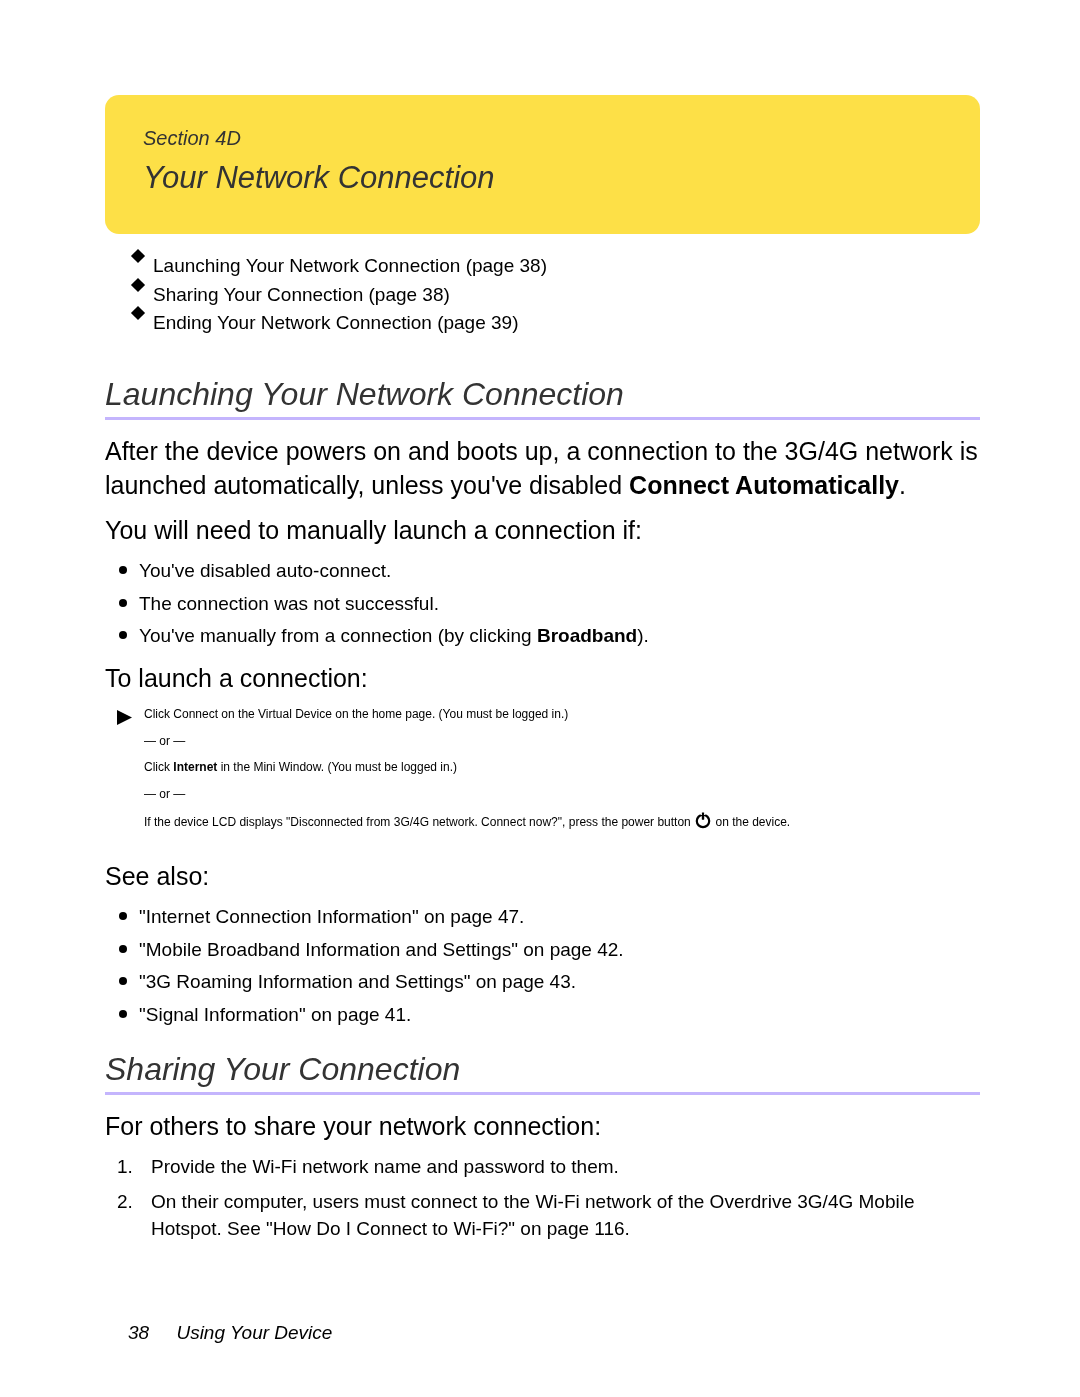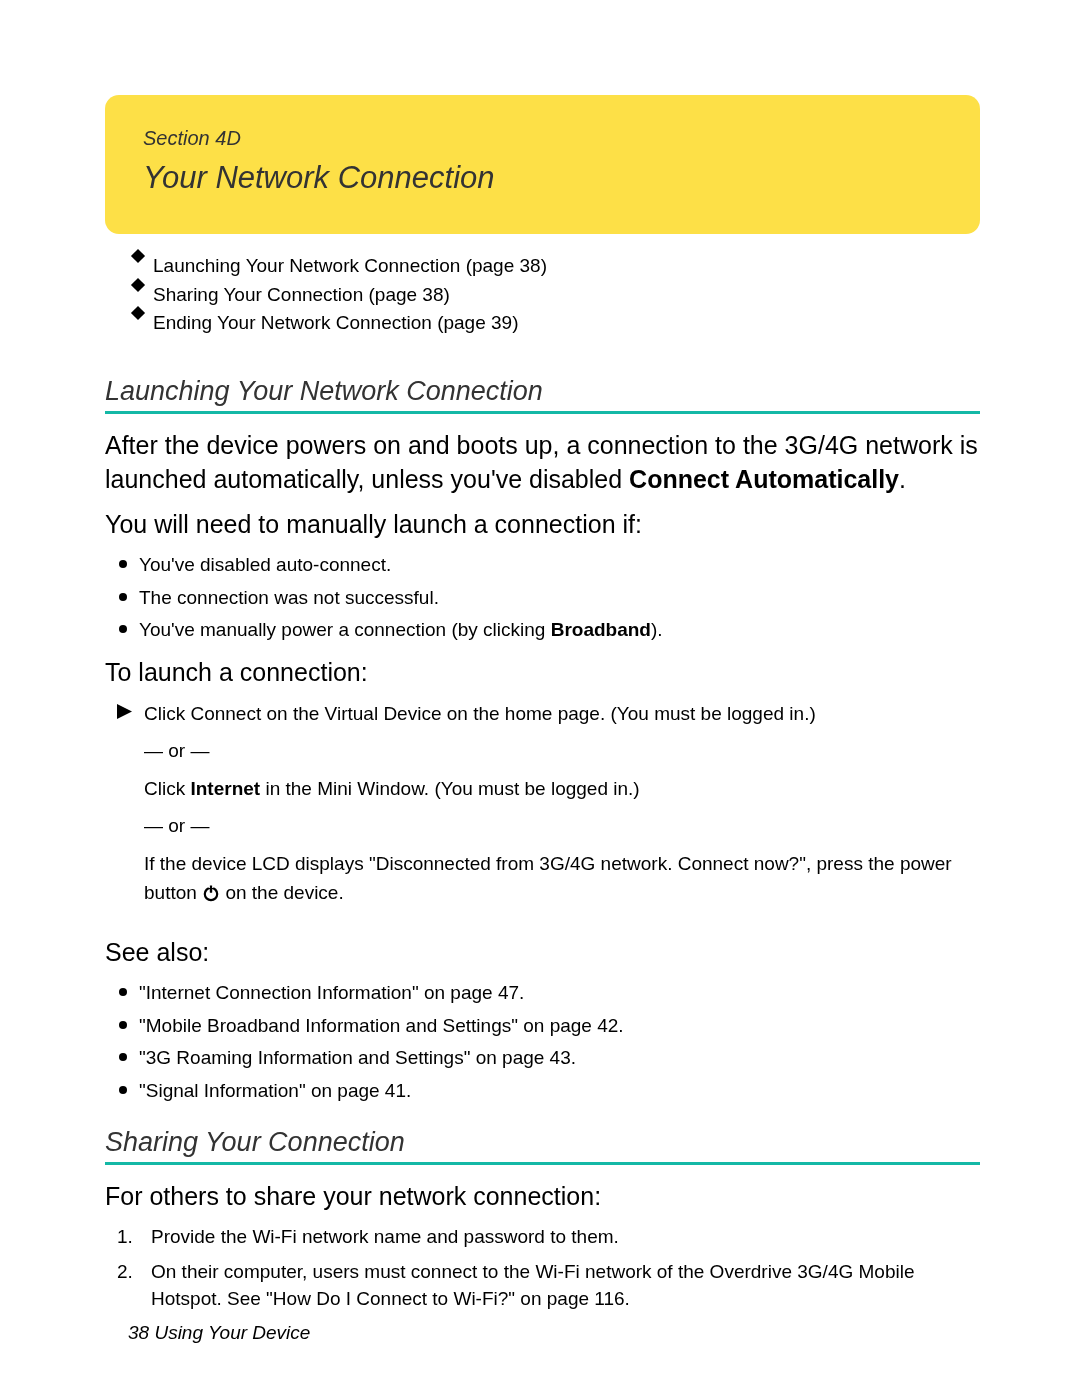--- a/index.html
+++ b/index.html
@@ -49,24 +49,24 @@
       height: 10px;
       background: #000;
       transform: rotate(45deg);
       margin-right: 10px;
       flex-shrink: 0;
       position: relative;
       top: -1px;
     }
     .section-heading {
       font-style: italic;
-      font-size: 27px;
+      font-size: 32px;
       color: #333;
       font-weight: normal;
-      border-bottom: 3px solid #14b8a6;
+      border-bottom: 3px solid #c4b5fd;
       padding-bottom: 4px;
       margin-bottom: 14px;
       margin-top: 4px;
     }
     .body-text {
       font-size: 25px;
       line-height: 1.38;
       margin-bottom: 10px;
     }
     .bullet-list {
@@ -96,21 +96,21 @@
       font-size: 19px;
       line-height: 1.5;
       margin-bottom: 4px;
     }
     .tri {
       flex-shrink: 0;
       margin: 5px 12px 0 12px;
     }
     .tri svg { display: block; }
     .step-content {
-      font-size: 19px;
+      font-size: 12px;
       line-height: 1.55;
     }
     .step-content p { margin-bottom: 8px; }
     .or-line { margin-bottom: 8px; }
     .power-icon svg { vertical-align: -3px; }
     .bold { font-weight: bold; }
     .numbered-list {
       margin-left: 0;
       margin-top: 10px;
     }
@@ -126,20 +126,21 @@
       margin-left: 12px;
     }
     .footer {
       position: absolute;
       bottom: 53px;
       left: 128px;
       font-size: 19px;
     }
     .footer .pagenum {
       font-style: italic;
+      margin-right: 22px;
     }
     .footer .chapter {
       font-style: italic;
     }
   </style>
 </head>
 <body>
 
 <div class="page">
 
@@ -175,21 +176,21 @@
     <div class="bullet-item">
         <span class="dot"></span>
         <span>You've disabled auto-connect.</span>
       </div>
     <div class="bullet-item">
         <span class="dot"></span>
         <span>The connection was not successful.</span>
       </div>
     <div class="bullet-item">
         <span class="dot"></span>
-        <span><span>You've manually power a connection (by clicking </span><span class="bold">Broadband</span><span>).</span></span>
+        <span><span>You've manually from a connection (by clicking </span><span class="bold">Broadband</span><span>).</span></span>
       </div>
   </div>
 
   <p class="body-text">To launch a connection:</p>
 
   <div class="step-block">
     <div class="step-row">
       <span class="tri">
         <svg width="15" height="15">
             <polygon points="0,0 15,7.5 0,15" fill="#000"></polygon>

